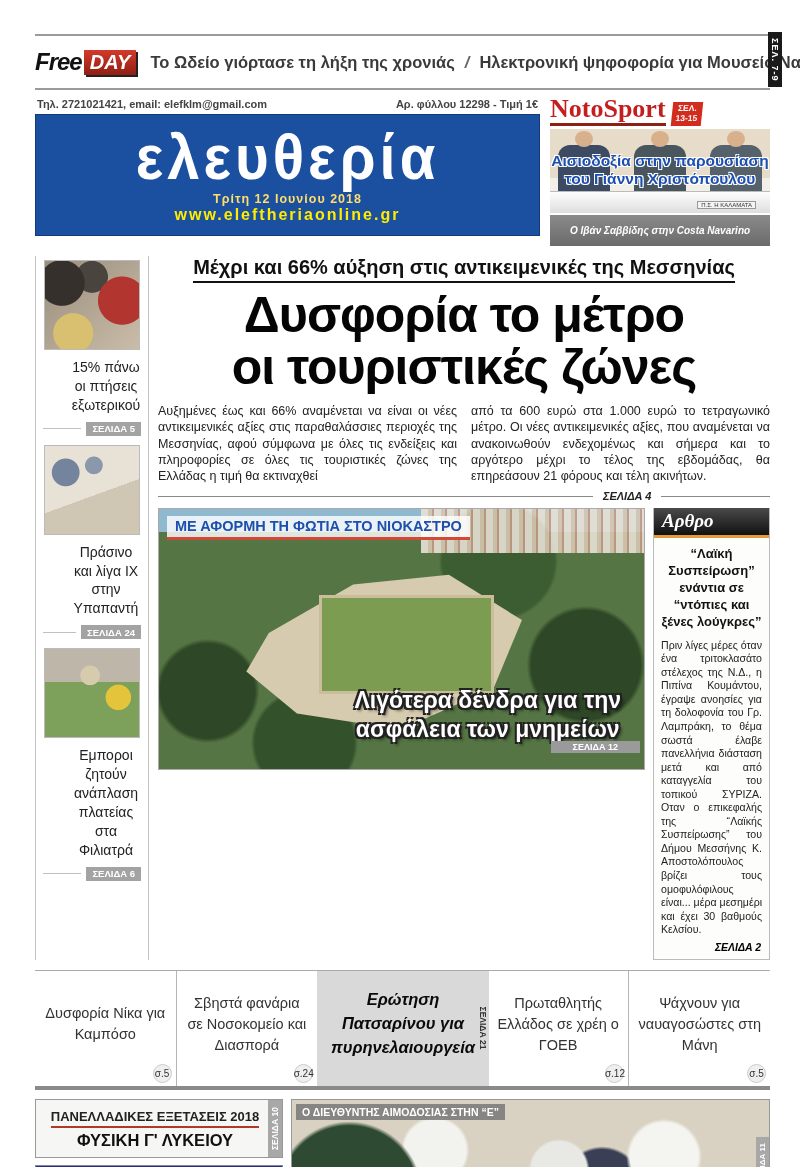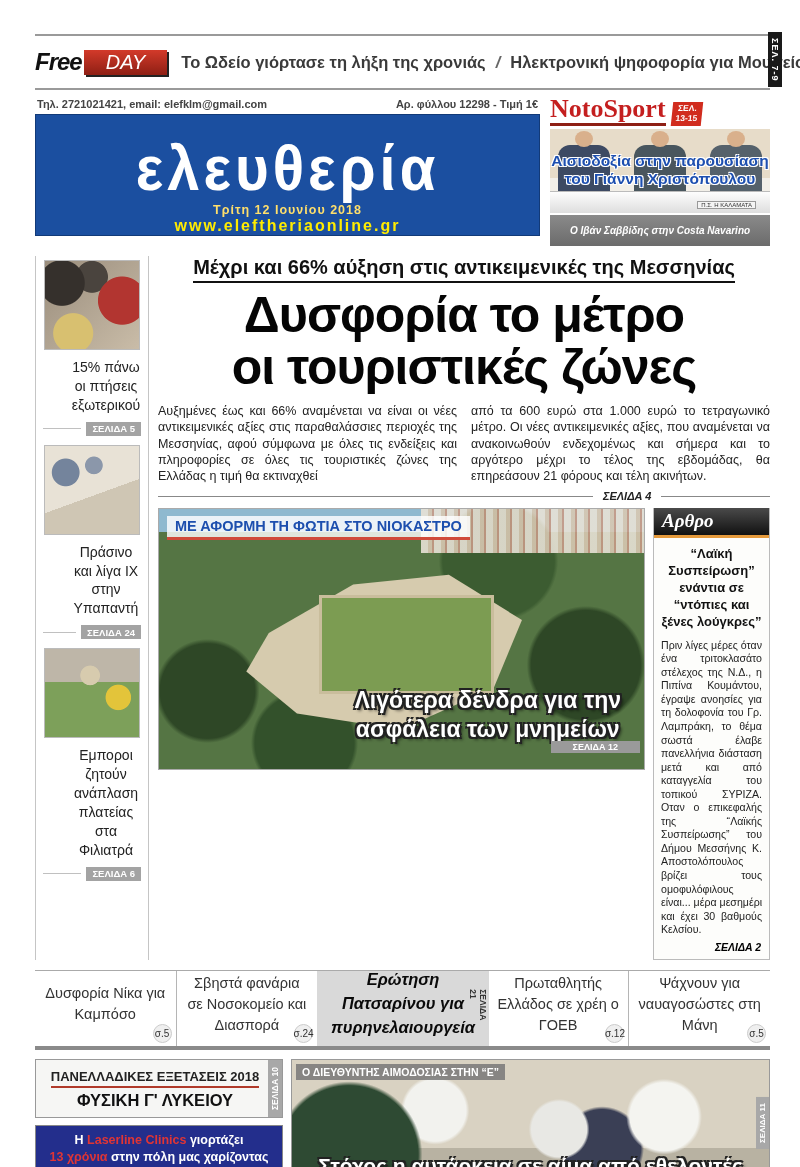--- a/index.html
+++ b/index.html
@@ -4,30 +4,30 @@
 <style>
   * { margin:0; padding:0; box-sizing:border-box; }
   html,body { background:#f2f2f2; }
   body { width:800px; height:1167px; font-family:"Liberation Sans", sans-serif; position:relative; }
   .page { position:absolute; inset:0; background:#fff; padding:34px 30px 0 35px; overflow:hidden; }
 
   
   .topstrip { display:flex; align-items:center; border-top:2px solid #9a9a9a; border-bottom:2px solid #9a9a9a; height:56px; position:relative; }
   .freeday { display:flex; align-items:center; margin-right:14px; }
   .fd-free { font-weight:bold; font-style:italic; font-size:24px; color:#111; letter-spacing:-1px; }
-  .fd-day { font-weight:normal; font-style:italic; font-size:20px; color:#fff; background:linear-gradient(#d33a2a,#8e1f14); padding:1px 22px; margin-left:2px; box-shadow:2px 2px 0 #222; }
+  .fd-day { font-weight:bold; font-style:italic; font-size:20px; color:#fff; background:linear-gradient(#d33a2a,#8e1f14); padding:1px 6px; margin-left:2px; box-shadow:2px 2px 0 #222; }
   .topstrip-headlines { font-size:16.5px; font-weight:bold; color:#3a3a3a; white-space:nowrap; }
   .topstrip-headlines .sep { margin:0 10px; color:#666; font-style:italic; }
   .vbadge-black { position:absolute; right:-12px; top:-4px; background:#1a1a1a; color:#fff; writing-mode:vertical-rl; font-size:9px; font-weight:bold; padding:6px 2px; letter-spacing:1px; }
 
   
   .masthead-row { display:flex; gap:10px; margin-top:6px; }
   .masthead-left { width:505px; }
   .contact-row { display:flex; justify-content:space-between; font-size:11px; font-weight:bold; color:#444; padding:2px 2px 4px; }
-  .logo-box { background:#1b4fa0; border:1px solid #123a78; height:122px; display:flex; flex-direction:column; align-items:center; justify-content:flex-end; }
+  .logo-box { background:#1b4fa0; border:1px solid #123a78; height:122px; display:flex; flex-direction:column; align-items:center; justify-content:center; }
   .logo-text { color:#fff; font-size:58px; font-weight:bold; letter-spacing:4px; transform:scaleY(1.08); line-height:1; margin-top:2px; }
   .logo-date { color:#ffdf6b; font-size:12.5px; font-weight:bold; margin-top:6px; letter-spacing:1px; }
   .logo-site { color:#ffec00; font-size:16px; font-weight:bold; letter-spacing:2px; }
 
   .masthead-right { flex:1; position:relative; }
   .ns-header { display:flex; align-items:flex-end; gap:6px; }
   .ns-title { font-family:"Liberation Serif", serif; font-weight:bold; font-size:26px; color:#c41f1f; border-bottom:3px solid #8e1f14; line-height:1; padding-bottom:1px; }
   .ns-badge { background:#d12c1e; color:#fff; font-size:8.5px; font-weight:bold; text-align:center; padding:2px 4px; line-height:1.15; transform:skewX(-6deg); }
   .ns-photo { height:84px; margin-top:3px; position:relative; overflow:hidden;
       background:linear-gradient(#e7dcc9 0 58%, #f2efe8 58% 78%, #e8e6e0 78% 100%); }
@@ -91,21 +91,21 @@
       text-shadow:-2px -2px 0 #222,2px -2px 0 #222,-2px 2px 0 #222,2px 2px 0 #222,3px 3px 3px rgba(0,0,0,.5); }
   .mp-badge { position:absolute; right:4px; bottom:16px; background:#9a9a9a; color:#fff; font-size:9px; font-weight:bold; padding:1px 22px; }
 
   .arthro { flex:1; border:1px solid #bbb; border-top:none; background:#fdfdfb; display:flex; flex-direction:column; }
   .arthro-head { background:linear-gradient(#4a4a4a,#111); color:#fff; font-family:"Liberation Serif", serif; font-style:italic; font-weight:bold; font-size:19px; padding:2px 8px 3px; border-bottom:3px solid #e59a3c; }
   .arthro-title { font-size:13px; font-weight:bold; color:#111; text-align:center; line-height:1.3; padding:8px 6px 4px; }
   .arthro-body { font-size:10.6px; color:#222; text-align:justify; line-height:1.28; padding:4px 7px; }
   .arthro-ref { text-align:right; font-size:10.5px; font-weight:bold; font-style:italic; padding:0 8px 6px; }
 
   
-  .teaser-strip { display:flex; border-top:1px solid #aaa; border-bottom:4px solid #8a8a8a; margin-top:10px; height:80px;justify-content:center; }
+  .teaser-strip { display:flex; border-top:1px solid #aaa; border-bottom:4px solid #8a8a8a; margin-top:10px; height:120px; }
   .teaser { flex:1; border-right:1px solid #b5b5b5; position:relative; display:flex; flex-direction:column; align-items:center; justify-content:center; padding:6px 8px 14px; }
   .teaser:last-child { border-right:none; }
   .teaser-text { text-align:center; font-size:14.5px; color:#333; line-height:1.45; }
   .tz-page { position:absolute; right:4px; bottom:3px; width:19px; height:19px; border-radius:50%; background:#efefef; border:1px solid #ccc; font-size:10px; color:#333; display:flex; align-items:center; justify-content:center; }
   .teaser.hl { background:#d9d9d9; border-right:none; margin:0 -1px; z-index:1; flex:1.25; }
   .teaser.hl .teaser-text { font-weight:bold; font-style:italic; color:#0a0a0a; font-size:16.5px; }
   .hl-vbadge { position:absolute; right:1px; top:50%; transform:translateY(-50%); writing-mode:vertical-rl; font-size:8.5px; font-weight:bold; color:#333; }
 
   
   .bottom-row { display:flex; gap:8px; margin-top:9px; }

